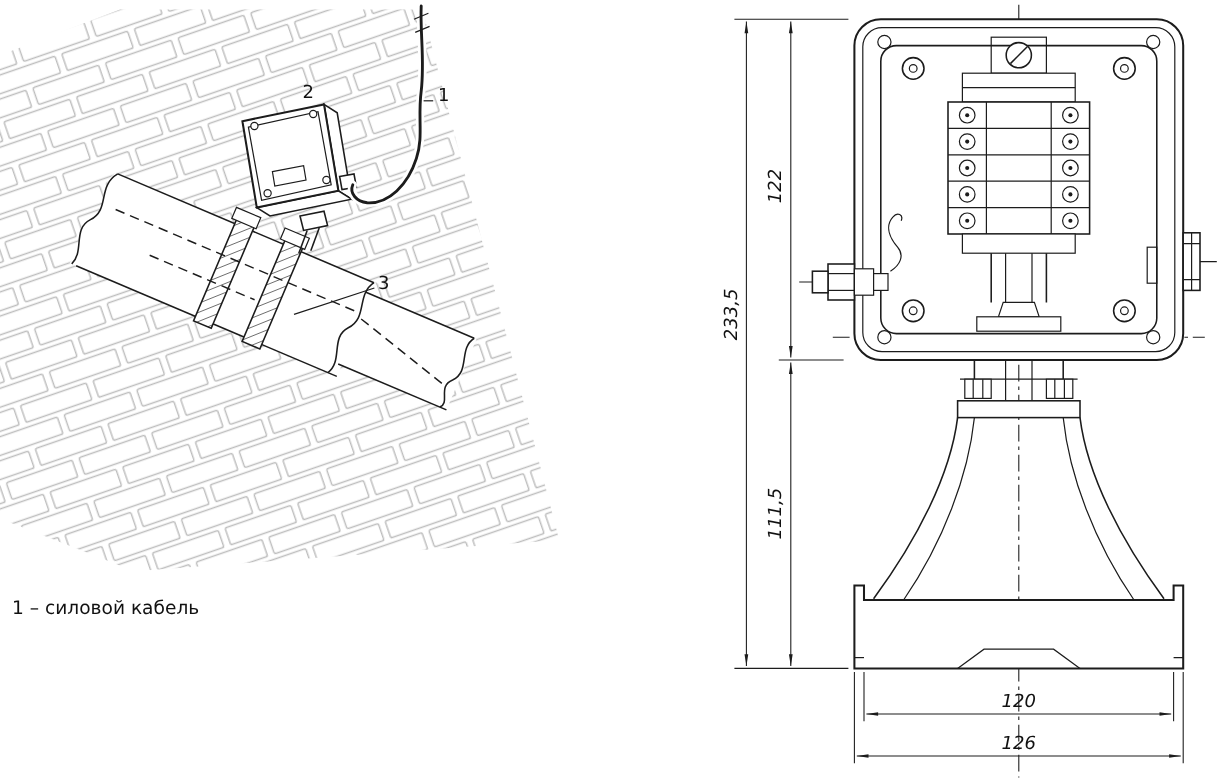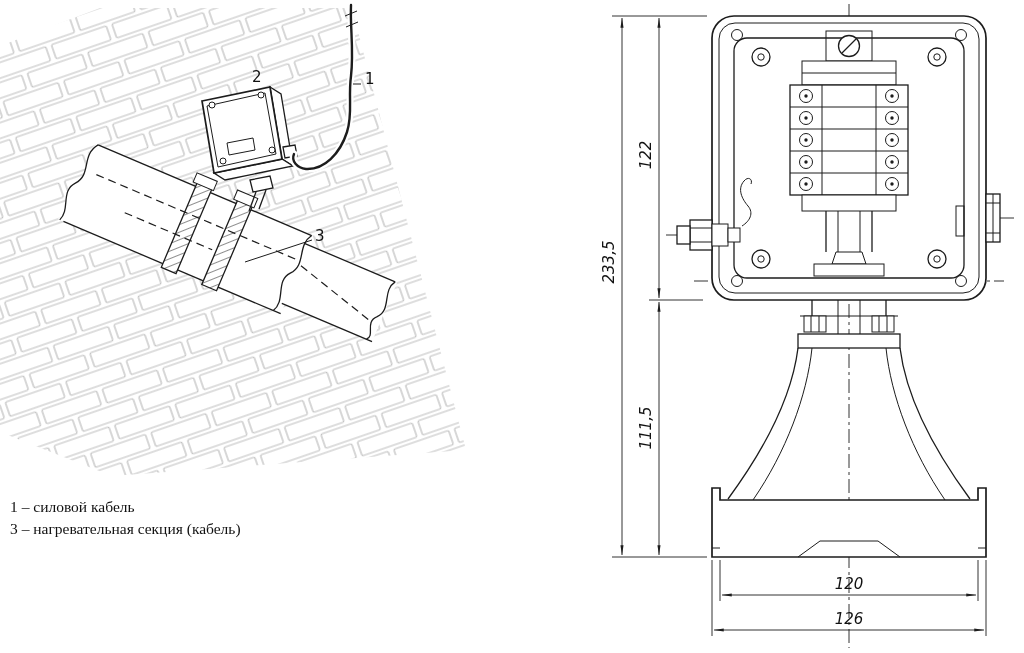--- a/index.html
+++ b/index.html
@@ -19,21 +19,21 @@
   .cable-casing { stroke:#fff; stroke-width:7; stroke-linecap:round; }
   .cable { stroke:#1c1c1c; stroke-width:2.4; stroke-linecap:round; }
 
   .dimtxt { font:italic 15px "DejaVu Sans", sans-serif; fill:#111; stroke:none; }
   .callout{ font:15px "DejaVu Sans", sans-serif; fill:#111; stroke:none; }
 
   .legend {
     position:absolute; left:10px; top:496px;
     font:15.5px/1.45 "DejaVu Sans", sans-serif; color:#111;
   }
-  .legend-line { white-space:nowrap;font-family:Liberation Serif, serif; }
+  .legend-line { white-space:nowrap; }
 </style>
 </head>
 <body>
 
 <div class="canvas">
 
 <svg width="1024" height="653" viewBox="0 0 1024 653" xmlns="http://www.w3.org/2000/svg">
   <defs>
     <pattern id="bricks" width="64" height="38" patternUnits="userSpaceOnUse" patternTransform="rotate(-19)">
       <rect x="2" y="2" width="58" height="15" rx="1.5" fill="none" stroke="#bdbdbd" stroke-width="1.2"></rect>
@@ -254,16 +254,15 @@
       <text class="dimtxt" transform="rotate(-90 614 262)" x="614" y="262" text-anchor="middle">233,5</text>
       <text class="dimtxt" transform="rotate(-90 651 428)" x="651" y="428" text-anchor="middle">111,5</text>
       <text class="dimtxt" x="849" y="589" text-anchor="middle">120</text>
       <text class="dimtxt" x="849" y="624" text-anchor="middle">126</text>
     </g>
   </g>
 </svg>
 
 <div class="legend">
   <div class="legend-line">1 – силовой кабель</div>
-  <div class="legend-line">3 – нагревательная секция (кабель)</div>
 </div>
 
 </div>
 
 </body></html>

